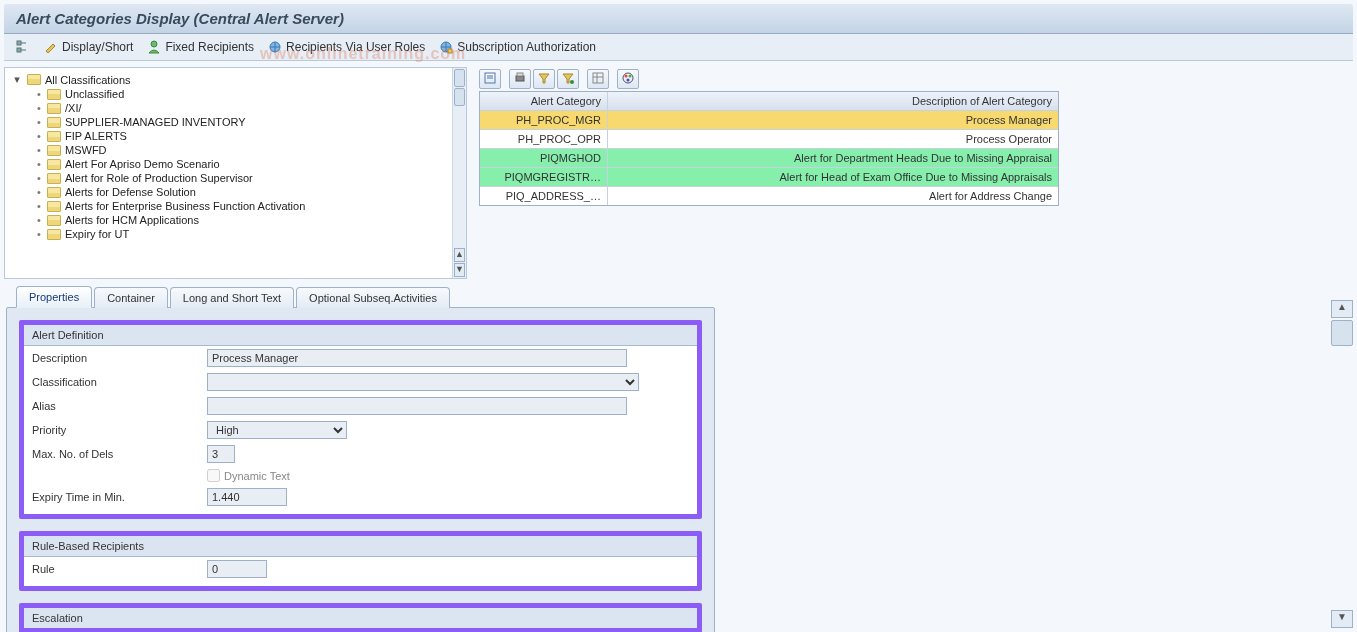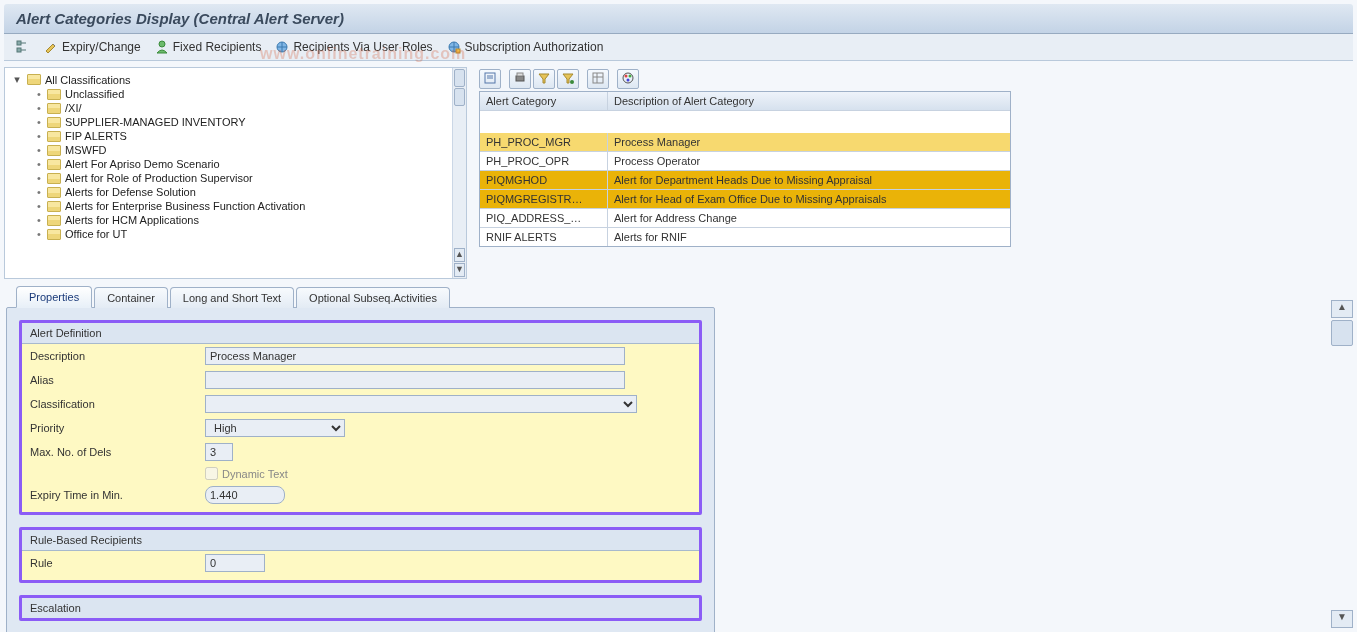--- a/index.html
+++ b/index.html
@@ -108,42 +108,43 @@
     border-radius:2px;
     background: linear-gradient(#f5f9fe,#dde7f2);
     display:flex;align-items:center;justify-content:center;
     cursor:pointer;
   }
   .mini-toolbar .sep{width:4px;}
   .grid {
     border:1px solid #9fb1c8;
     border-top:none;
     background:#fff;
-    width: 532px;
+    width: 580px;
+    text-align: right;
   }
   .grid-row {
     display:flex;
     border-bottom:1px solid #c7d2e0;
     font-size:11px;
   }
   .grid-row:last-child{border-bottom:none;}
   .grid-row .cell {
     padding:3px 6px;
     border-right:1px solid #c7d2e0;
   }
   .grid-row .cell.cat { width: 128px; }
   .grid-row .cell.desc { flex:1; border-right:none;}
   .grid-row.header {
     background: linear-gradient(#eef3fa,#d6e1ee);
     font-weight: normal;
     color:#333;
     border-top:1px solid #9fb1c8;
   }
-  .grid-row.sel { background:#f7d96f;margin-top:22px; }
-  .grid-row.alt { background:#eab308; }
+  .grid-row.sel { background:#f7d96f; }
+  .grid-row.alt { background:#86efac; }
   .grid-row.alt.sel{ background:#f7d96f; }
   
   .lower {
     margin: 6px;
     display:flex;
   }
   .lower-left{
     width: 709px;
   }
   .tabs {
@@ -174,23 +175,23 @@
     z-index:3;
   }
   .form-pane {
     border:1px solid #9fb1c8;
     background:#dfe8f3;
     border-radius:2px;
     padding:12px 12px;
     min-height:300px;
   }
   .group {
-    border:3px solid #8b5cf6;
+    border:5px solid #8b5cf6;
     border-radius:2px;
-    background:#fef9c3;
+    background:#ffffff;
     margin-bottom:12px;
   }
   .group-title{
     padding:4px 8px;
     border-bottom:1px solid #a7b9cd;
     font-size:11px;
     color:#333;
     background:#dbe5f1;
   }
   .field-row{
@@ -207,21 +208,21 @@
     border:1px solid #9fb1c8;
     background:#e9eef5;
     padding:1px 4px;
     font-size:11px;
     color:#333;
   }
   .field-row input[readonly]{background:#e9eef5;}
   .field-row .wide{width:420px;}
   .field-row .med{width:135px;}
   .field-row .tiny{width:60px;}
-  .field-row .tiny2{width:80px;border-radius:8px;}
+  .field-row .tiny2{width:80px;}
   .field-row select.med{width:140px;}
   .field-row .checkbox{
     display:flex;align-items:center;gap:4px;color:#888;
   }
   .right-scroll{
     position:absolute; right:4px; top: 300px; bottom: 4px; width:22px;
     display:flex; flex-direction:column; justify-content:space-between;
   }
   .right-scroll .arrow{height:18px;border:1px solid #9fb1c8;background:#e3ebf4;text-align:center;font-size:10px;color:#555;}
   .right-scroll .grip{height:26px;border:1px solid #9fb1c8;background:#d7e2ef;border-radius:2px;margin-top:2px;}
@@ -246,21 +247,21 @@
         </svg>
     </span>
   </div>
   <div class="titem">
     <span class="icon">
       <svg width="14" height="14">
           <path d="M2 11 L9 4 L11 6 L4 13 Z" fill="#e6c45a" stroke="#a68a2f"></path>
           <path d="M9 4 L11 6" stroke="#777"></path>
         </svg>
     </span>
-    <span>Expiry/Change</span>
+    <span>Display/Short</span>
   </div>
   <div class="titem">
     <span class="icon">
       <svg width="14" height="14">
           <circle cx="7" cy="4" r="3" fill="#6cbb6c" stroke="#3a8a3a"></circle>
           <path d="M2 13 Q7 7 12 13 Z" fill="#6cbb6c" stroke="#3a8a3a"></path>
         </svg>
     </span>
     <span>Fixed Recipients</span>
   </div>
@@ -340,21 +341,21 @@
           <span>Alerts for Enterprise Business Function Activation</span>
         </div>
       <div class="tree-row child">
           <span class="dot">•</span>
           <span class="folder"></span>
           <span>Alerts for HCM Applications</span>
         </div>
       <div class="tree-row child">
           <span class="dot">•</span>
           <span class="folder"></span>
-          <span>Office for UT</span>
+          <span>Expiry for UT</span>
         </div>
     </div>
     <div class="scroll-handles">
       <div>
         <div class="block"></div>
         <div class="block"></div>
       </div>
       <div>
         <div class="arrow">▲</div>
         <div class="arrow">▼</div>
@@ -424,24 +425,20 @@
         <div class="cell cat">PIQMGHOD</div>
         <div class="cell desc">Alert for Department Heads Due to Missing Appraisal</div>
       </div>
       <div class="grid-row alt">
         <div class="cell cat">PIQMGREGISTR…</div>
         <div class="cell desc">Alert for Head of Exam Office Due to Missing Appraisals</div>
       </div>
       <div class="grid-row">
         <div class="cell cat">PIQ_ADDRESS_…</div>
         <div class="cell desc">Alert for Address Change</div>
-      </div>
-      <div class="grid-row">
-        <div class="cell cat">RNIF ALERTS</div>
-        <div class="cell desc">Alerts for RNIF</div>
       </div>
     </div>
   </div>
 </div>
 
 <div class="lower">
   <div class="lower-left">
     <div class="tabs">
       <div class="tab active">Properties</div>
       <div class="tab">Container</div>
@@ -450,26 +447,26 @@
     </div>
     <div class="form-pane">
 
       <div class="group">
         <div class="group-title">Alert Definition</div>
         <div class="field-row">
           <div class="flabel">Description</div>
           <input type="text" class="wide" readonly="" value="Process Manager" style="">
         </div>
         <div class="field-row">
+          <div class="flabel">Classification</div>
+          <select class="wide" style="width:432px;"><option></option></select>
+        </div>
+        <div class="field-row">
           <div class="flabel">Alias</div>
           <input type="text" class="wide" readonly="" value="" style="">
-        </div>
-        <div class="field-row">
-          <div class="flabel">Classification</div>
-          <select class="wide" style="width:432px;"><option></option></select>
         </div>
         <div class="field-row">
           <div class="flabel">Priority</div>
           <select class="med"><option>High</option></select>
         </div>
         <div class="field-row">
           <div class="flabel">Max. No. of Dels</div>
           <input type="text" style="width: 28px;" readonly="" value="3">
         </div>
         <div class="field-row">

